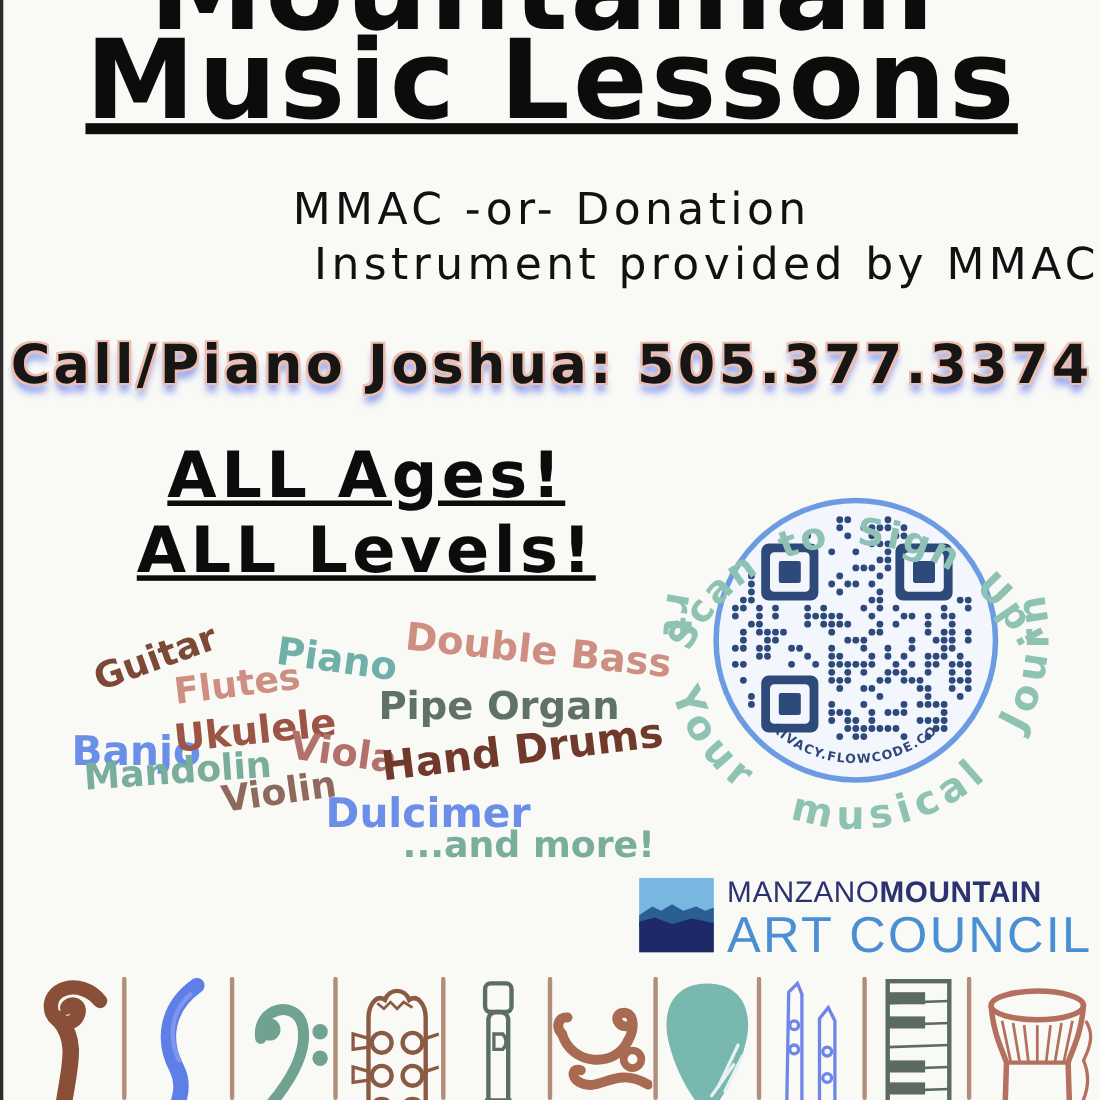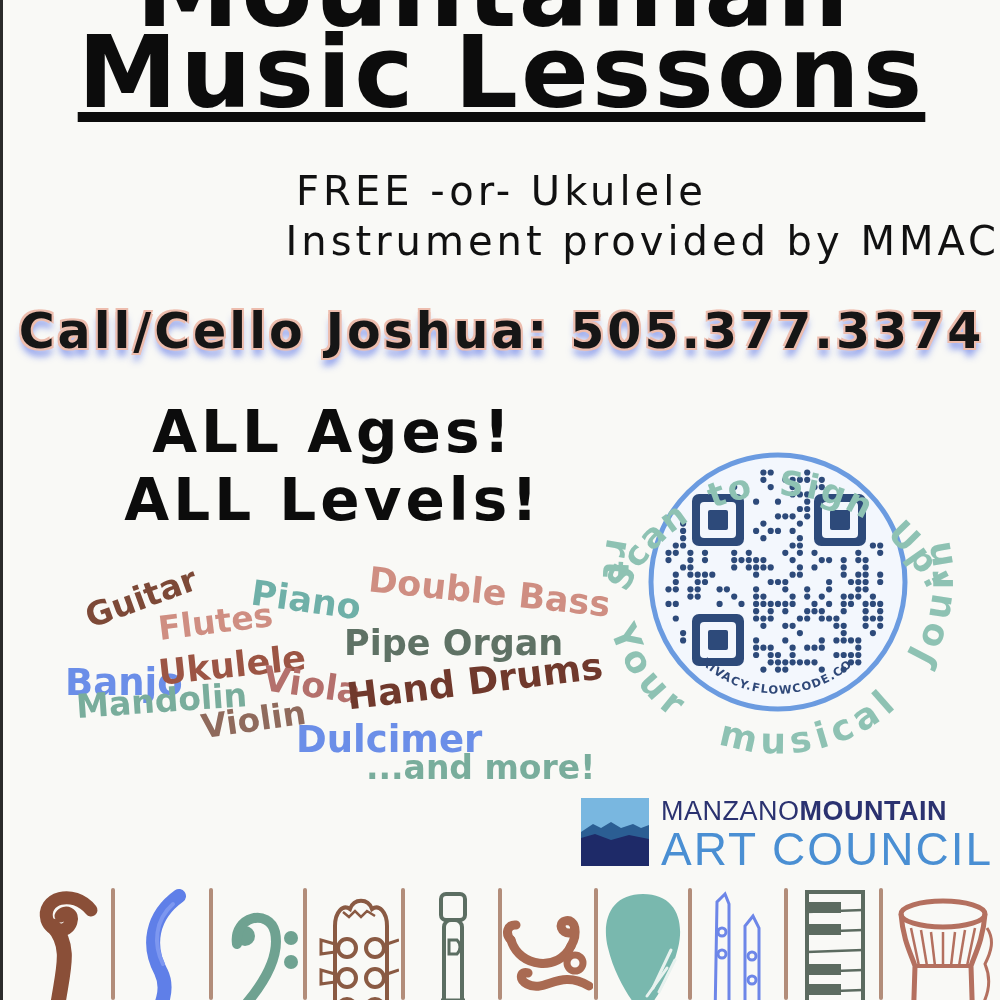--- a/index.html
+++ b/index.html
@@ -30,21 +30,21 @@
     font-size:49px; font-weight:bold; color:#161616;
     text-align:center; letter-spacing:3px; white-space:nowrap;
     text-shadow:
       -2px -2px 0 #edbdae, 2px -2px 0 #edbdae,
       -2px 2px 0 #edbdae, 2px 2px 0 #edbdae,
       0 8px 7px rgba(125,145,235,0.85);
   }
   .audience {
     position:absolute; top:398px; left:60px; width:540px;
     font-size:58px; font-weight:bold; color:#0c0c0c;
-    text-align:center; letter-spacing:4px; line-height:1.18;
+    text-align:center; letter-spacing:4px; line-height:1.18;text-decoration:underline;
   }
   
   .cloud { position:absolute; left:50px; top:560px; width:510px; height:240px; }
   .cloud span { position:absolute; font-weight:bold; white-space:nowrap; }
   .w1  { left:30px;  top:18px;  font-size:33px; transform:rotate(-20deg); }
   .w2  { left:105px; top:42px;  font-size:33px; transform:rotate(-7deg); }
   .w3  { left:198px; top:20px;  font-size:35px; transform:rotate(8deg); }
   .w4  { left:315px; top:12px;  font-size:35px; transform:rotate(6deg); }
   .w5  { left:12px;  top:73px;  font-size:37px; }
   .w6  { left:105px; top:85px;  font-size:35px; transform:rotate(-6deg); }
@@ -81,23 +81,23 @@
   .divider { position:absolute; top:0; width:4px; height:112px; background:#b28d7a; border-radius:2px; }
   .inst { position:absolute; top:0; }
 </style>
 </head>
 <body>
 
 <div class="poster">
 
   <div class="title1">Mountainair</div>
   <div class="title2">Music Lessons</div>
-  <div class="sub1">FREE -or- Ukulele</div>
+  <div class="sub1">MMAC -or- Donation</div>
   <div class="sub2">Instrument provided by MMAC</div>
-  <div class="contact">Call/Cello Joshua: 505.377.3374</div>
+  <div class="contact">Call/Piano Joshua: 505.377.3374</div>
 
   <div class="audience">
     <div>ALL Ages!</div>
     <div>ALL Levels!</div>
   </div>
 
   <div class="cloud">
     <span class="w1" style="color: rgb(125, 73, 55);">Guitar</span>
     <span class="w2" style="color: rgb(207, 142, 130);">Flutes</span>
     <span class="w3" style="color: rgb(111, 176, 168);">Piano</span>

